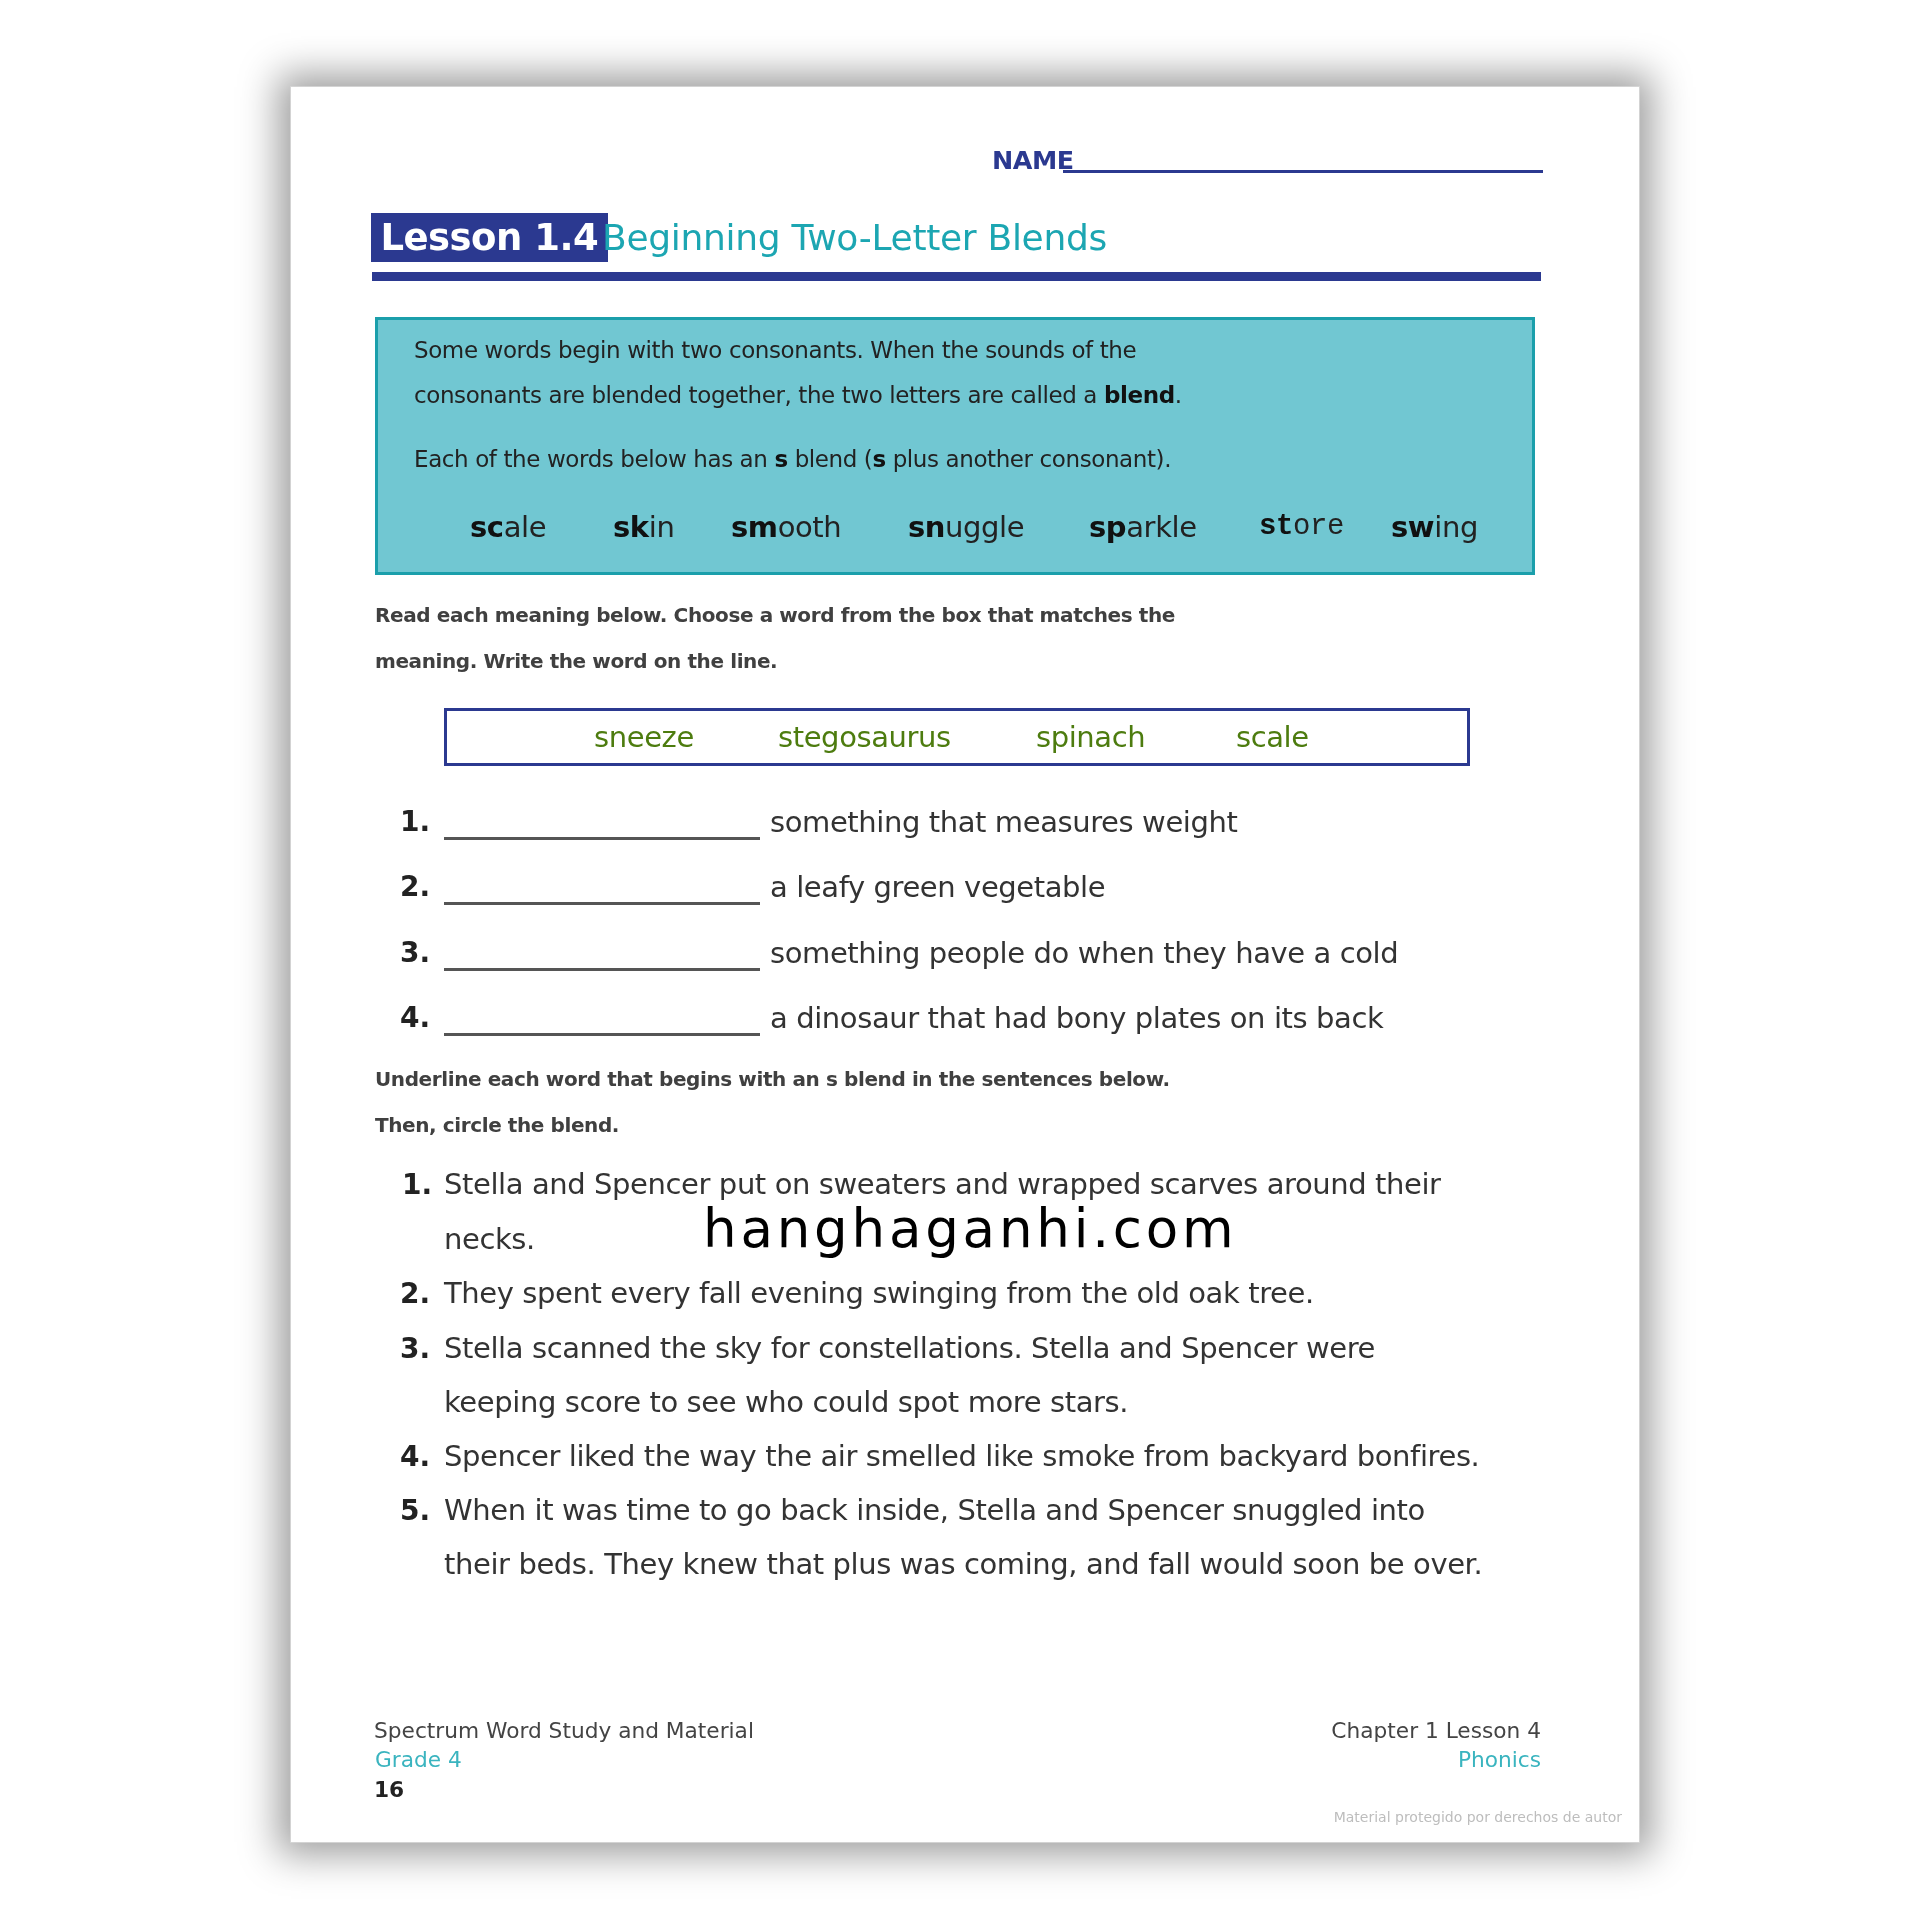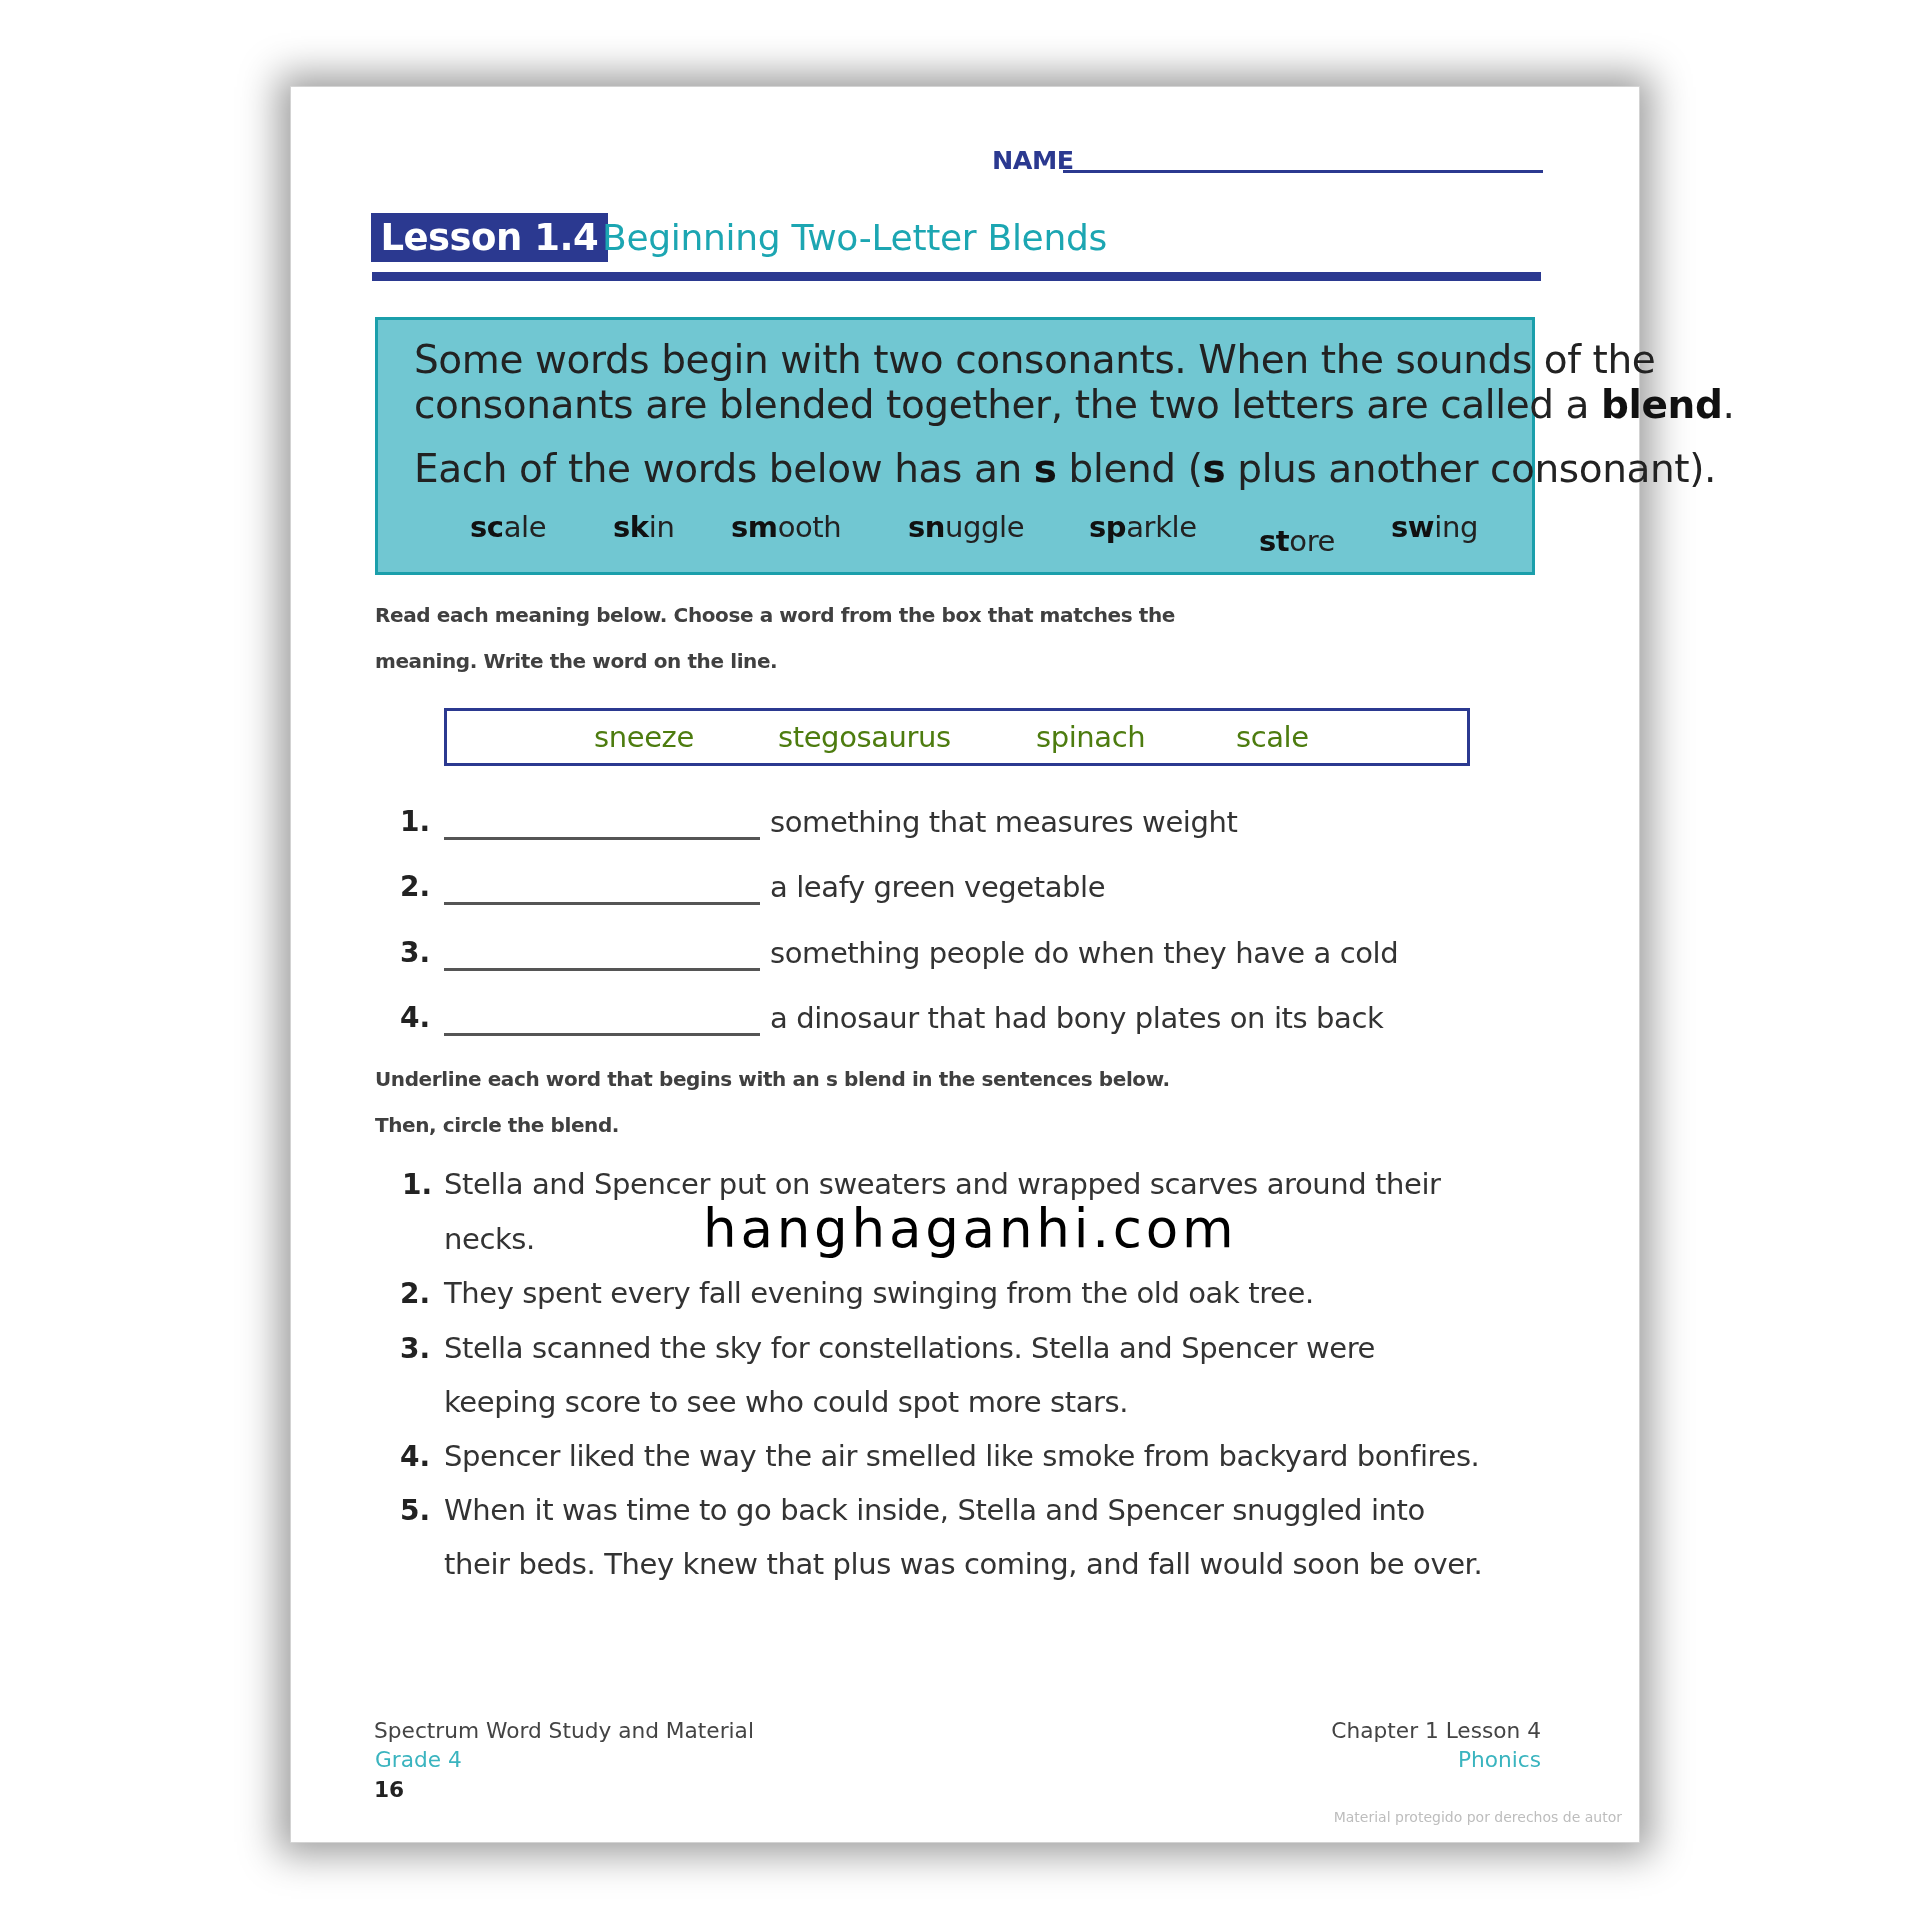--- a/index.html
+++ b/index.html
@@ -21,21 +21,21 @@
     left: 80px; top: 126px; height: 49px; padding: 0 9.4px; background: #2b3990; color: #ffffff;
     font-size: 37px; line-height: 49px; font-weight: bold; letter-spacing: -0.5px;
   }
   .lesson-title { left: 311px; top: 124px; font-size: 36px; line-height: 53px; color: #1ca6b2; letter-spacing: -0.3px; }
   .title-rule { left: 81px; top: 185px; width: 1169px; height: 8.5px; background: #2b3990; }
 
   .info-box {
     left: 84px; top: 230px; width: 1160px; height: 258px; box-sizing: border-box;
     background: #71c7d2; border: 3.8px solid #1b9fab;
   }
-  .info-text { font-size: 39px; color: #222222; letter-spacing: -0.4px; }
+  .info-text { font-size: 23px; color: #222222; letter-spacing: -0.4px; }
   .info-text b { color: #111111; }
   .blend-word { font-size: 29px; color: #222222; letter-spacing: -0.4px; }
   .blend-word b { color: #111111; }
 
   .instr { font-size: 20px; color: #404040; letter-spacing: -0.4px; font-weight: bold; }
   .word-box {
     left: 153px; top: 621px; width: 1026px; height: 58px; box-sizing: border-box;
     border: 3.8px solid #2b3990; background: #ffffff;
   }
   .bank-word { font-size: 29px; color: #4d7c0f; letter-spacing: -0.4px; top: 9.4px; }
@@ -75,21 +75,21 @@
       <span>consonants are blended together, the two letters are called a </span><b>blend</b><span>.</span>
     </div>
     <div class="abs info-text" style="left:36px; top:126px;">
       <span>Each of the words below has an </span><b>s</b><span> blend (</span><b>s</b><span> plus another consonant).</span>
     </div>
     <span class="abs blend-word" style="left:92px; top:190px;"><b>sc</b><span>ale</span></span>
     <span class="abs blend-word" style="left:235px; top:190px;"><b>sk</b><span>in</span></span>
     <span class="abs blend-word" style="left:353px; top:190px;"><b>sm</b><span>ooth</span></span>
     <span class="abs blend-word" style="left:530px; top:190px;"><b>sn</b><span>uggle</span></span>
     <span class="abs blend-word" style="left:711px; top:190px;"><b>sp</b><span>arkle</span></span>
-    <span class="abs blend-word" style="left:881px; top:204px;"><b>st</b><span>ore</span></span>
+    <span class="abs blend-word" style="left:881px; top:190px;font-family:Liberation Mono, monospace;"><b>st</b><span>ore</span></span>
     <span class="abs blend-word" style="left:1013px; top:190px;"><b>sw</b><span>ing</span></span>
   </div>
 
   <div class="abs instr" style="left:84px; top:516px;">Read each meaning below. Choose a word from the box that matches the</div>
   <div class="abs instr" style="left:84px; top:562px;">meaning. Write the word on the line.</div>
 
   <div class="abs word-box">
     <span class="abs bank-word" style="left:147px;">sneeze</span>
     <span class="abs bank-word" style="left:331px;">stegosaurus</span>
     <span class="abs bank-word" style="left:589px;">spinach</span>

